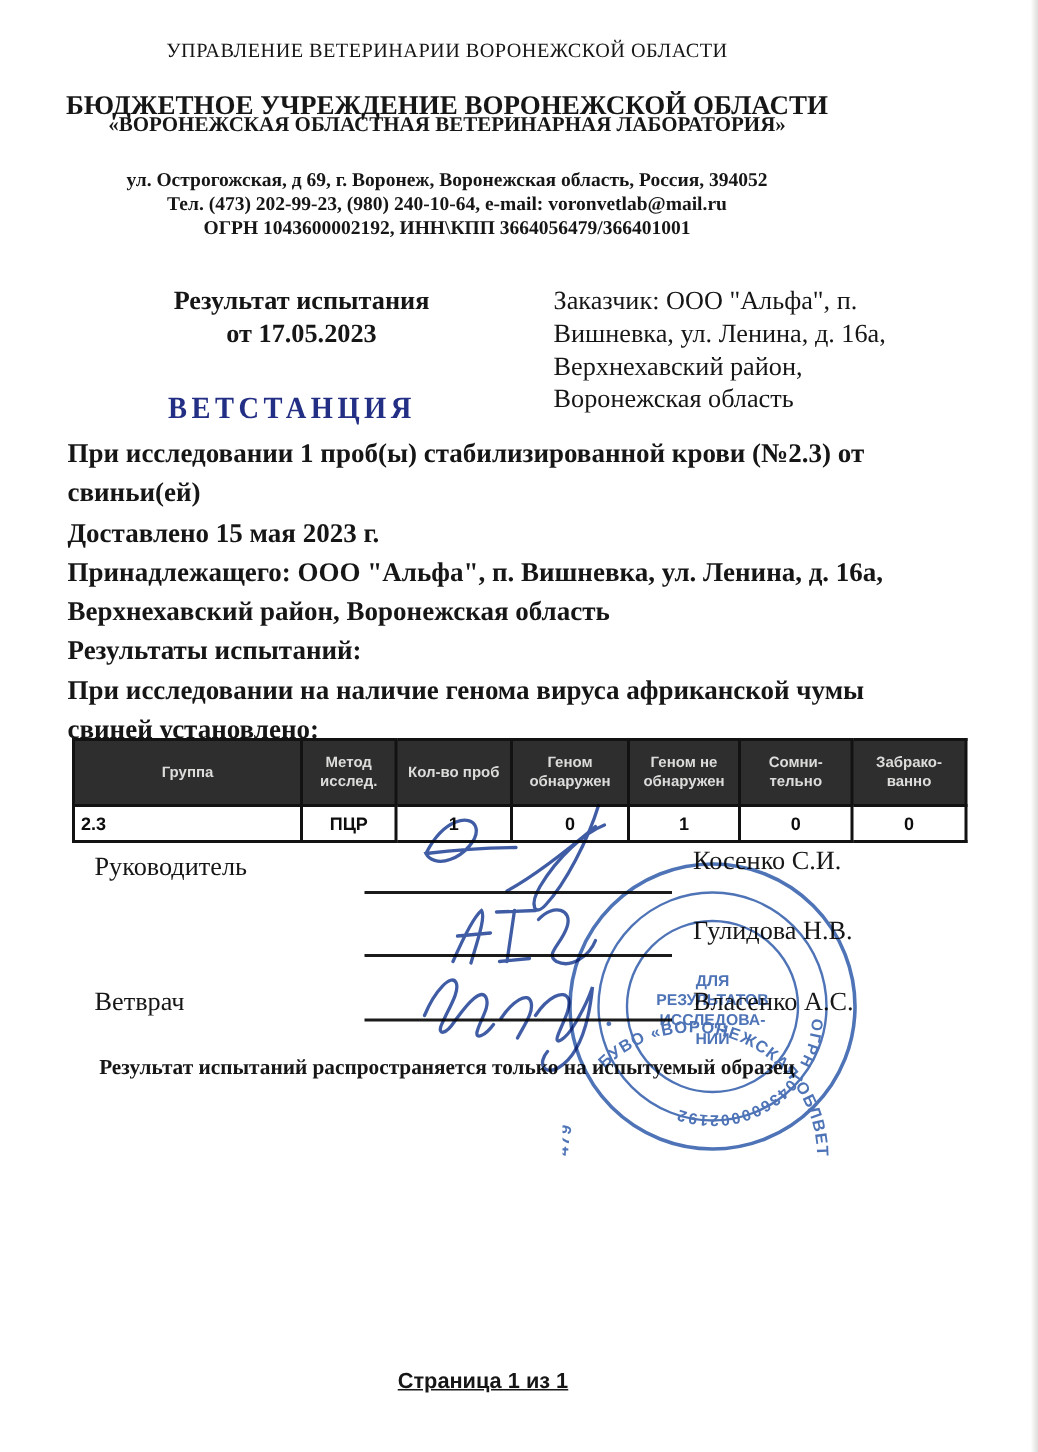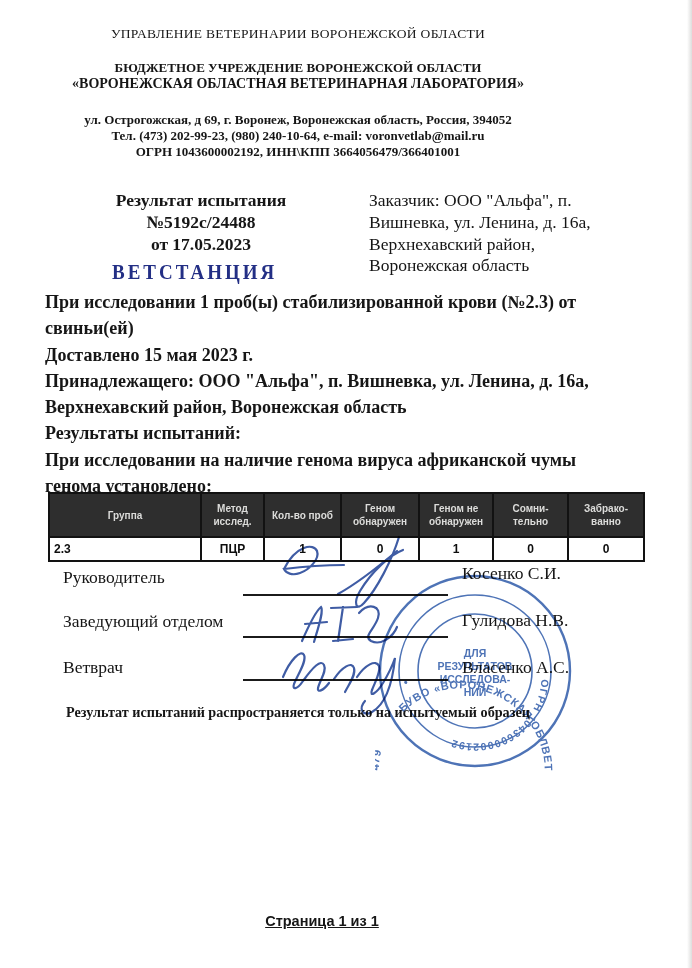--- a/index.html
+++ b/index.html
@@ -6,21 +6,21 @@
   .page{
     position:relative;width:692px;height:968px;background:#ffffff;overflow:hidden;
     font-family:"Liberation Serif",serif;color:#161616;
   }
   .scan-edge{position:absolute;top:0;right:0;width:5px;height:100%;
     background:linear-gradient(to right,rgba(0,0,0,0),rgba(120,120,115,.25));}
   .center{left:0;width:596px;text-align:center;}
   .abs{position:absolute;}
 
   .org-dept{top:26px;font-size:13.5px;letter-spacing:.3px;}
-  .org-l1{top:60px;font-size:13px;font-weight:bold;}
+  .org-l1{top:60px;font-size:18px;font-weight:bold;}
   .org-l2{top:76px;font-size:14px;font-weight:bold;}
   .contact1{top:112px;font-size:13px;font-weight:bold;}
   .contact2{top:128px;font-size:13px;font-weight:bold;}
   .contact3{top:144px;font-size:13px;font-weight:bold;}
 
   .result-block{left:58px;top:189px;width:286px;text-align:center;
     font-size:17.5px;font-weight:bold;line-height:22px;}
   .customer-block{left:369px;top:190px;width:300px;font-size:17.5px;line-height:21.8px;}
 
   .vetstation{left:112px;top:262px;font-size:19px;font-weight:bold;
@@ -64,42 +64,41 @@
 
   <div class="abs center org-dept">УПРАВЛЕНИЕ ВЕТЕРИНАРИИ ВОРОНЕЖСКОЙ ОБЛАСТИ</div>
   <div class="abs center org-l1">БЮДЖЕТНОЕ УЧРЕЖДЕНИЕ ВОРОНЕЖСКОЙ ОБЛАСТИ</div>
   <div class="abs center org-l2">«ВОРОНЕЖСКАЯ ОБЛАСТНАЯ ВЕТЕРИНАРНАЯ ЛАБОРАТОРИЯ»</div>
   <div class="abs center contact1">ул. Острогожская, д 69, г. Воронеж, Воронежская область, Россия, 394052</div>
   <div class="abs center contact2">Тел. (473) 202-99-23, (980) 240-10-64, e-mail: voronvetlab@mail.ru</div>
   <div class="abs center contact3">ОГРН 1043600002192, ИНН\КПП 3664056479/366401001</div>
 
   <div class="abs result-block">
     <div>Результат испытания</div>
-    <div>№5192с/24488</div>
     <div>от 17.05.2023</div>
   </div>
 
   <div class="abs customer-block">
     <div>Заказчик: ООО "Альфа", п.</div>
     <div>Вишневка, ул. Ленина, д. 16а,</div>
     <div>Верхнехавский район,</div>
     <div>Воронежская область</div>
   </div>
 
   <div class="abs vetstation">ВЕТСТАНЦИЯ</div>
 
   <div class="abs body-lines">
     <div>При исследовании 1 проб(ы) стабилизированной крови (№2.3) от</div>
     <div>свиньи(ей)</div>
     <div>Доставлено 15 мая 2023 г.</div>
     <div>Принадлежащего: ООО "Альфа", п. Вишневка, ул. Ленина, д. 16а,</div>
     <div>Верхнехавский район, Воронежская область</div>
     <div>Результаты испытаний:</div>
     <div>При исследовании на наличие генома вируса африканской чумы</div>
-    <div>генома установлено:</div>
+    <div>свиней установлено:</div>
   </div>
 
   <table class="abs rtable">
     <colgroup>
       <col style="width:152px">
         <col style="width:63px">
         <col style="width:77px">
       <col style="width:78px">
         <col style="width:74px">
         <col style="width:75px">
@@ -126,21 +125,20 @@
       <td>1</td>
       <td>0</td>
       <td>1</td>
       <td>0</td>
       <td>0</td>
     </tr>
   </tbody>
     </table>
 
   <div class="abs sig-label l1">Руководитель</div>
-  <div class="abs sig-label l2">Заведующий отделом</div>
   <div class="abs sig-label l3">Ветврач</div>
   <div class="abs sig-line s1"></div>
   <div class="abs sig-line s2"></div>
   <div class="abs sig-line s3"></div>
   <div class="abs sig-name n1">Косенко С.И.</div>
   <div class="abs sig-name n2">Гулидова Н.В.</div>
   <div class="abs sig-name n3">Власенко А.С.</div>
 
   <div class="abs center footer-note">Результат испытаний распространяется только на испытуемый образец</div>
   <div class="abs center page-number">Страница 1 из 1</div>

